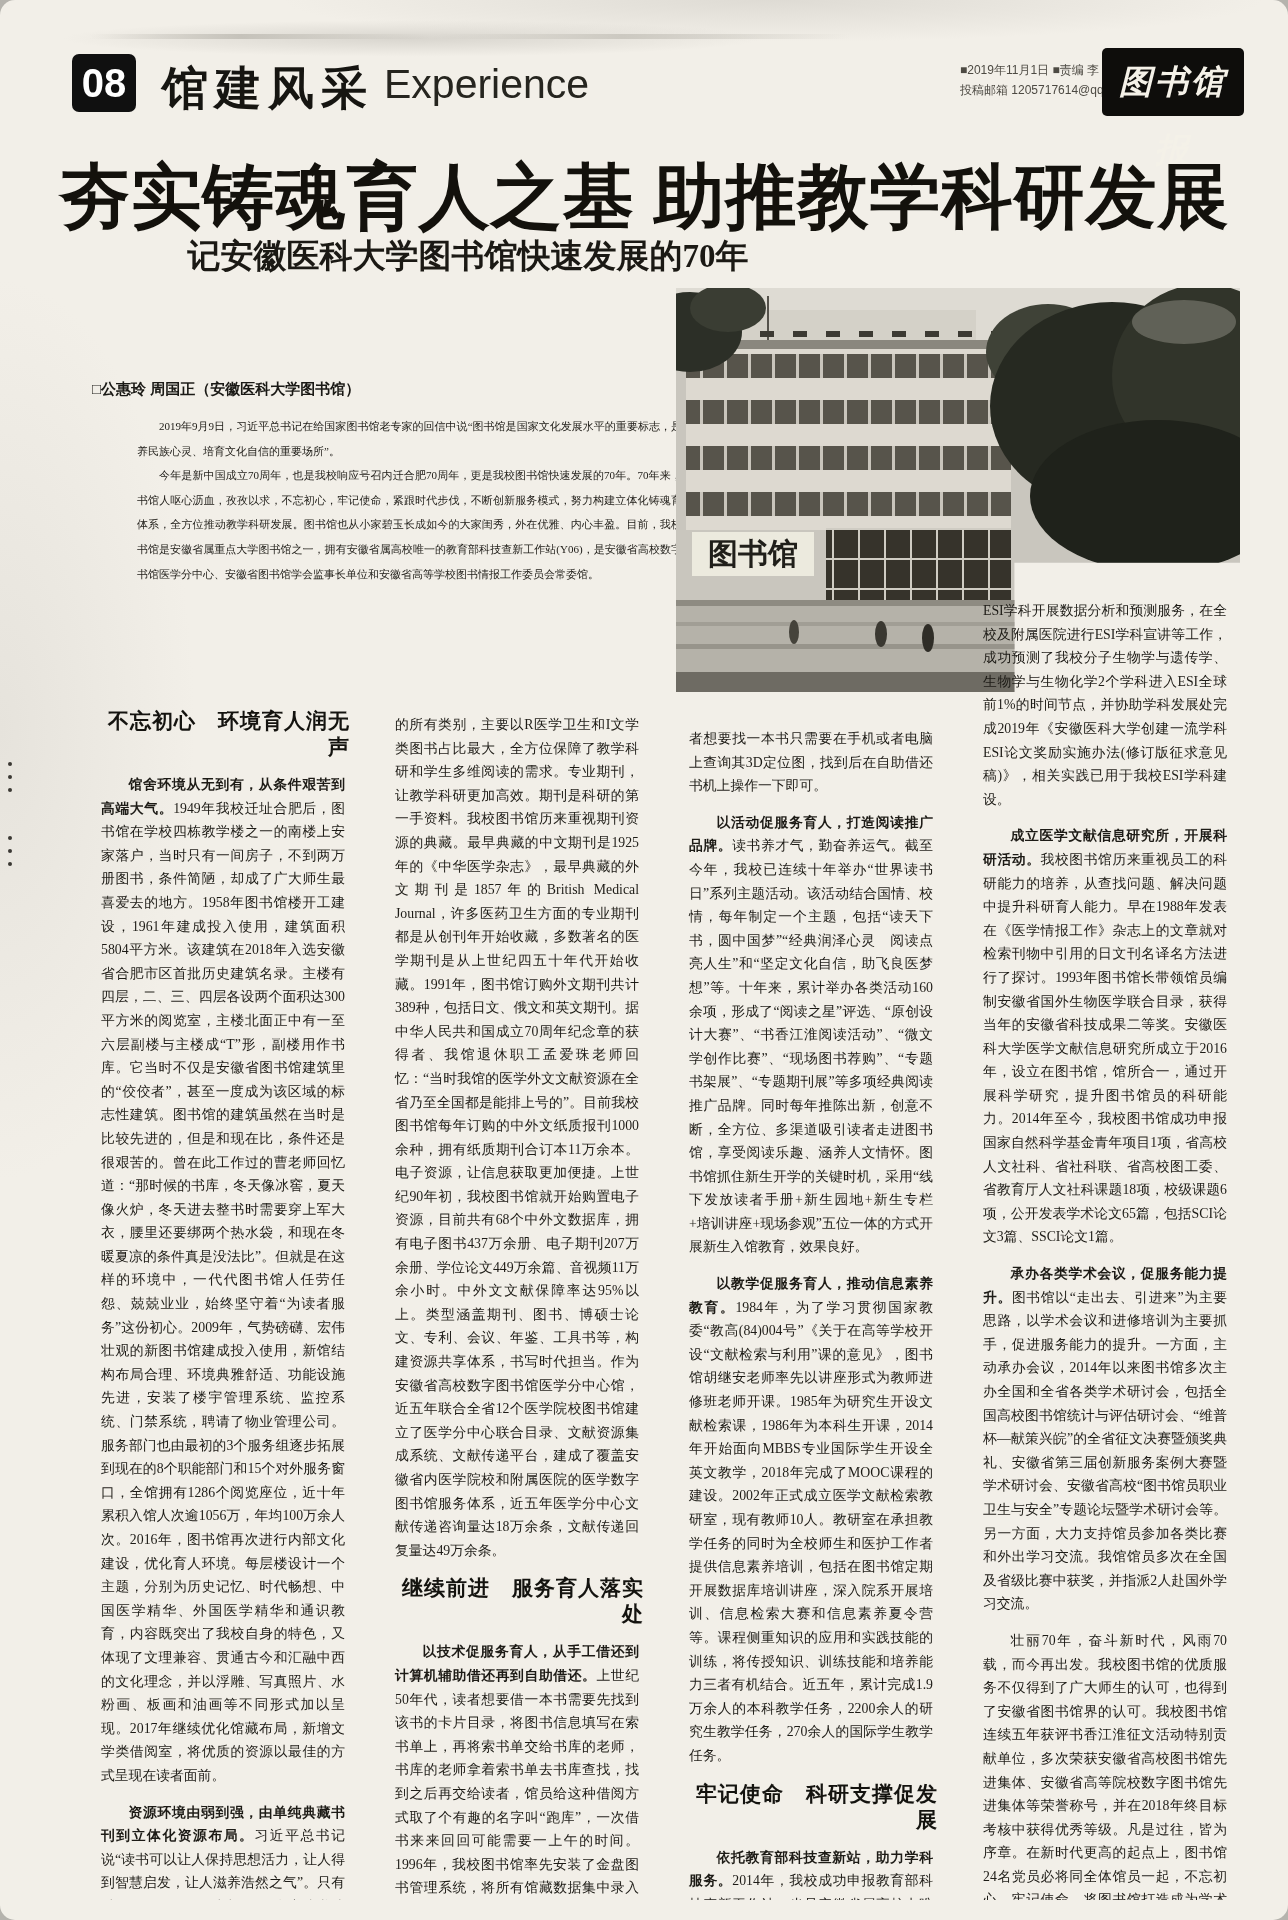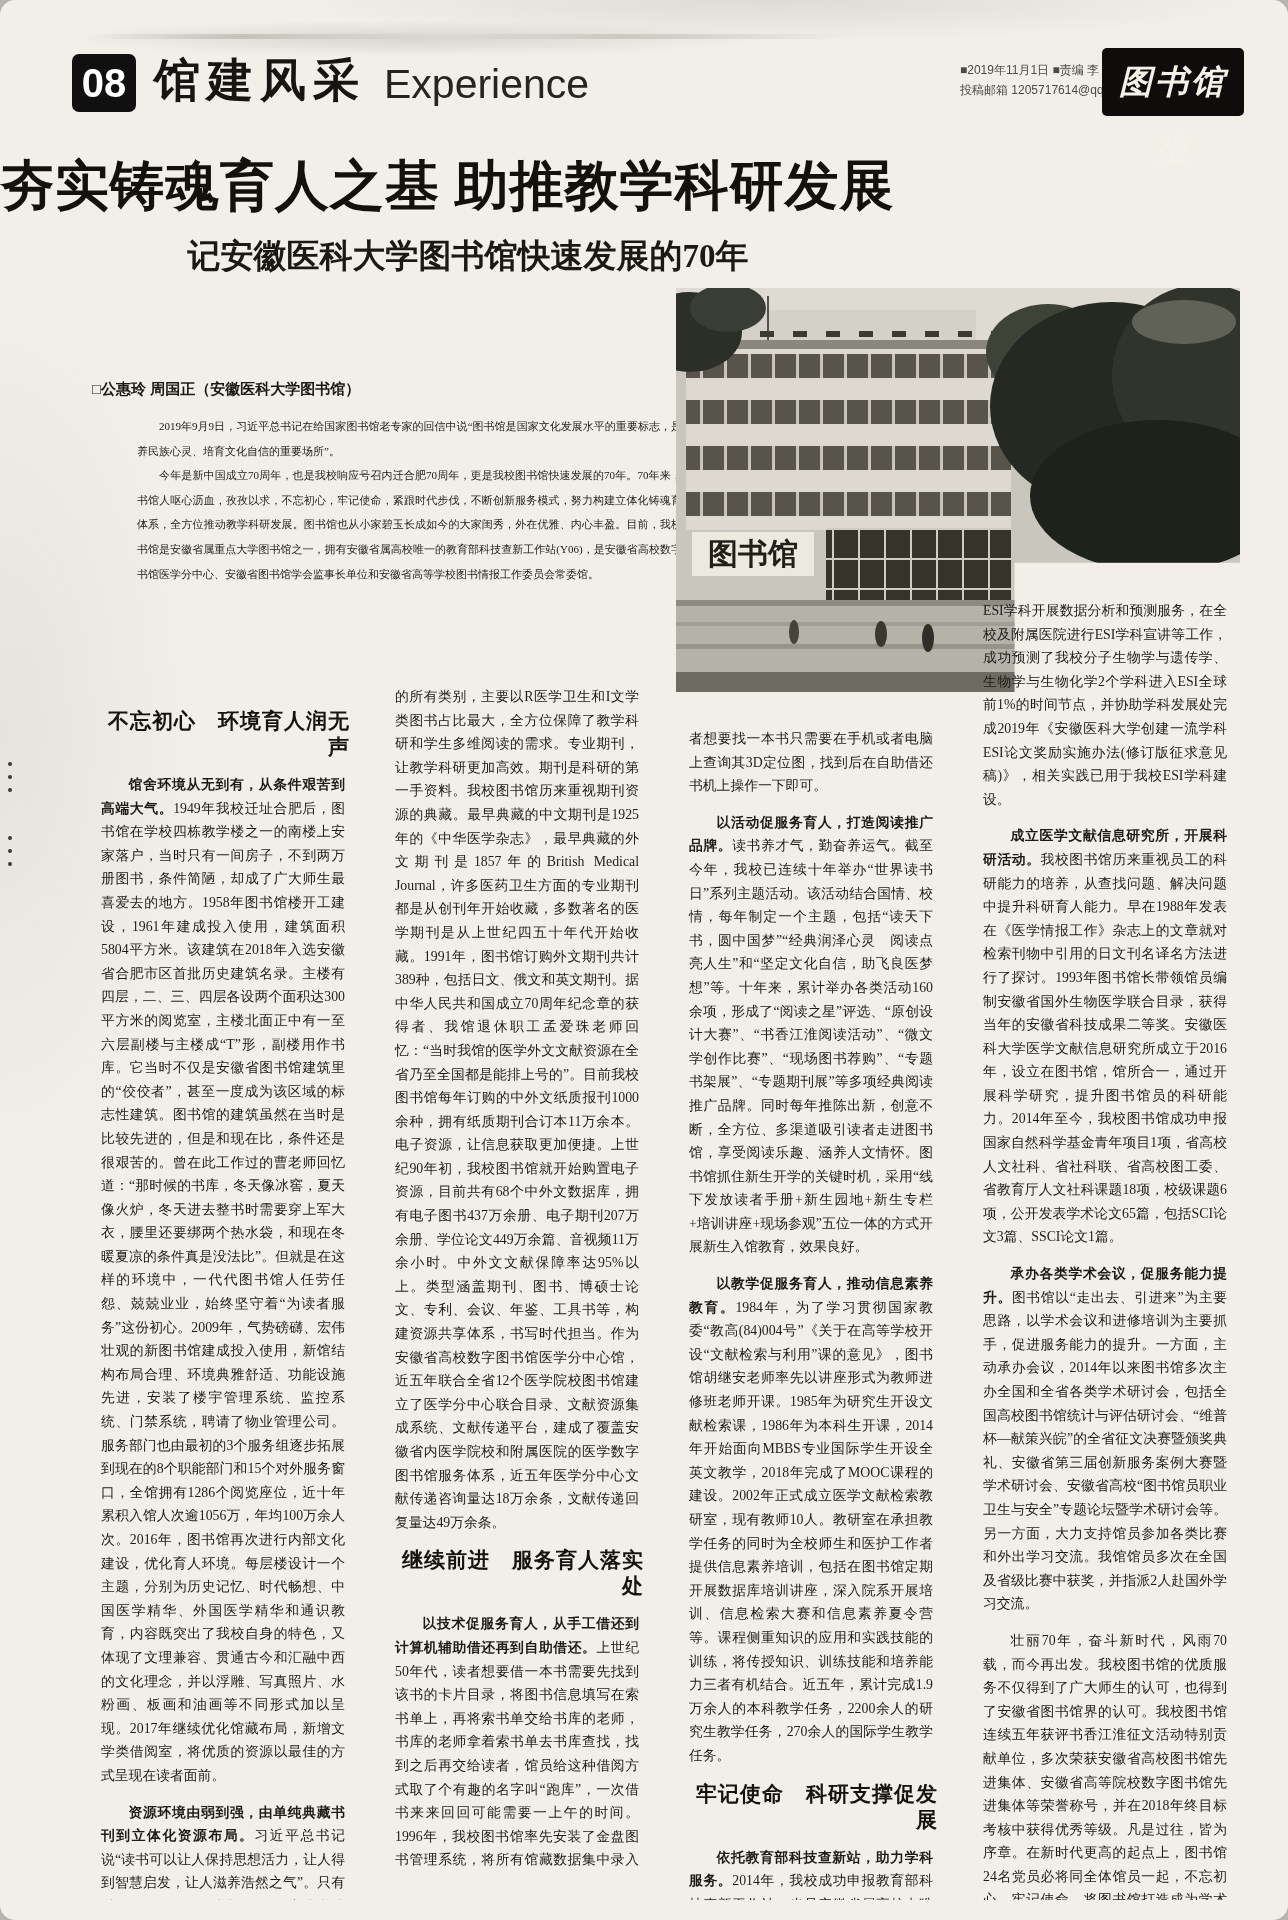--- a/index.html
+++ b/index.html
@@ -10,48 +10,48 @@
     background:
       radial-gradient(ellipse 500px 26px at 32% 2%, #d8d5ce 0%, rgba(216,213,206,0) 70%),
       radial-gradient(ellipse 260px 600px at 0% 38%, #e6e3dc 0%, rgba(230,227,220,0) 75%),
       radial-gradient(ellipse 700px 60px at 60% 0%, #dedbd4 0%, rgba(222,219,212,0) 70%),
       #f2efe8;
     border-radius: 15px;
   }
   
   .badge{position:absolute;left:72px;top:54px;width:64px;height:58px;background:#101010;color:#fff;
     font:bold 40px/58px "Liberation Sans",sans-serif;text-align:center;border-radius:7px;}
-  .sec-cn{position:absolute;left:154px;top:48px;margin:0;font:bold 46px/64px "Liberation Sans",sans-serif;letter-spacing:7px;color:#161511;}
+  .sec-cn{position:absolute;left:154px;top:48px;margin:8px;font:bold 46px/64px "Liberation Sans",sans-serif;letter-spacing:7px;color:#161511;}
   .sec-en{position:absolute;left:384px;top:56px;font:400 41px/56px "Liberation Sans",sans-serif;color:#26251f;}
   .hdr-meta{position:absolute;left:960px;top:60px;width:240px;font:12px/20px "Liberation Sans",sans-serif;color:#4d4a43;}
   .masthead{position:absolute;left:1102px;top:48px;width:142px;height:68px;background:#0e0d0b;border-radius:5px;
     color:#f4f1e8;text-align:center;font:bold italic 33px/68px "Liberation Serif",serif;letter-spacing:3px;}
   .smudge{position:absolute;left:90px;top:34px;width:760px;height:5px;
     background:linear-gradient(90deg,rgba(185,182,174,0),#c5c2ba 20%,rgba(185,182,174,0) 45%,#ccc9c1 70%,rgba(185,182,174,0) 100%);}
   
-  .headline{position:absolute;left:0;top:150px;width:1288px;margin:0;text-align:left;
-    font-size:54px;font-weight:bold;letter-spacing:1px;color:#13110c;}
+  .headline{position:absolute;left:0;top:150px;width:1288px;margin:0;text-align:center;
+    font-size:71px;font-weight:bold;letter-spacing:1px;color:#13110c;}
   .subhead{position:absolute;left:0;top:234px;width:1136px;margin:0;text-align:center;box-sizing:border-box;padding-right:200px;
     font-size:33px;font-weight:bold;color:#1b1914;}
   
   .byline{position:absolute;left:92px;top:378px;font:bold 15px/22px "Liberation Sans",sans-serif;color:#1a1915;}
   .intro{position:absolute;left:92px;top:414px;width:556px;font-size:11px;line-height:24.6px;text-align:justify;margin-left:45px;}
   .intro p{margin:0;text-indent:2em;}
   
   .photo{position:absolute;left:676px;top:288px;width:564px;height:404px;margin:0;
     clip-path:polygon(0 0,100% 0,100% 68%,60% 68%,60% 100%,0 100%);}
   
   .col{position:absolute;width:270px;overflow:hidden;font-size:13.8px;line-height:23.6px;text-align:justify;}
   .col p{margin:13px;}
   .col .ind{text-indent:2em;}
   .col .cont{text-indent:0;}
   .col b{font-family:"Liberation Sans",sans-serif;}
   .col-head{margin:8px 8px 12px;text-align:right;font:800 21px/26px "Liberation Sans",sans-serif;letter-spacing:1px;color:#14130f;}
   #col1{left:88px;top:700px;height:1200px;}
-  #col2{left:382px;top:672px;height:1200px;}
+  #col2{left:382px;top:700px;height:1200px;}
   #col3{left:676px;top:714px;height:1186px;}
   #col4{left:970px;top:586px;height:1314px;}
   
   .dotcol{position:absolute;left:8px;display:flex;flex-direction:column;gap:9px;}
   .dotcol i{width:4px;height:4px;background:#3a3833;border-radius:50%;}
   #dots-a{top:762px;}
   #dots-b{top:836px;}
 </style>
 </head>
 <body>

